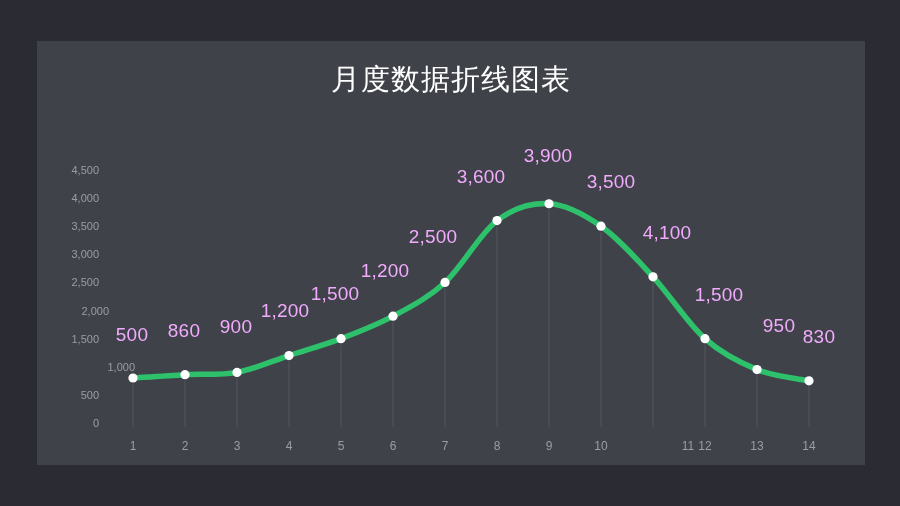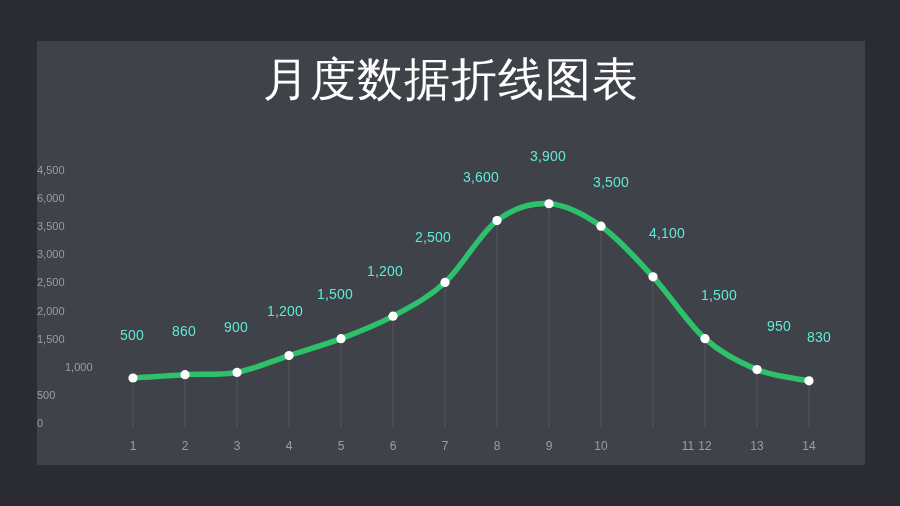--- a/index.html
+++ b/index.html
@@ -27,52 +27,53 @@
     height: 424px;
     background: #40424a;
   }
   #chart-title {
     position: absolute;
     left: 0;
     top: 16px;
     width: 828px;
     text-align: center;
     color: #ffffff;
-    font-size: 46px;
+    font-size: 29px;
     font-weight: normal;
     letter-spacing: 1px;
     line-height: 44px;
     white-space: nowrap;
   }
   #plot {
     position: absolute;
     left: 0;
     top: 0;
     width: 828px;
     height: 424px;
   }
   .y-tick-label {
     position: absolute;
     color: #9b9da4;
     font-size: 11px;
+    text-align: right;
     white-space: nowrap;
     transform: translateY(-50%);
   }
   .x-tick-label {
     position: absolute;
     color: #9b9da4;
     font-size: 12px;
     text-align: center;
     white-space: nowrap;
     transform: translateX(-50%);
   }
   .point-label {
     position: absolute;
-    color: #5eead4;
-    font-size: 14px;
+    color: #f0abfc;
+    font-size: 19px;
     white-space: nowrap;
     transform: translate(-50%, -50%);
     letter-spacing: 0.2px;
   }
   svg.series-layer {
     position: absolute;
     left: 0;
     top: 0;
     width: 828px;
     height: 424px;
@@ -125,21 +126,21 @@
       </svg>
       <div id="y-axis">
           <div class="y-tick-label" style="top: 382px; left: 0px; width: 62px;">0</div>
           <div class="y-tick-label" style="top: 353.889px; left: 0px; width: 62px;">500</div>
           <div class="y-tick-label" style="top: 325.778px; left: 0px; width: 70px; margin-left: 28px;">1,000</div>
           <div class="y-tick-label" style="top: 297.667px; left: 0px; width: 62px;">1,500</div>
           <div class="y-tick-label" style="top: 269.556px; left: 0px; width: 72px;">2,000</div>
           <div class="y-tick-label" style="top: 241.444px; left: 0px; width: 62px;">2,500</div>
           <div class="y-tick-label" style="top: 213.333px; left: 0px; width: 62px;">3,000</div>
           <div class="y-tick-label" style="top: 185.222px; left: 0px; width: 62px;">3,500</div>
-          <div class="y-tick-label" style="top: 157.111px; left: 0px; width: 62px;">6,000</div>
+          <div class="y-tick-label" style="top: 157.111px; left: 0px; width: 62px;">4,000</div>
           <div class="y-tick-label" style="top: 129px; left: 0px; width: 62px;">4,500</div>
         </div>
       <div id="x-axis">
           <div class="x-tick-label" style="left: 96px; top: 398px;">1</div>
           <div class="x-tick-label" style="left: 148px; top: 398px;">2</div>
           <div class="x-tick-label" style="left: 200px; top: 398px;">3</div>
           <div class="x-tick-label" style="left: 252px; top: 398px;">4</div>
           <div class="x-tick-label" style="left: 304px; top: 398px;">5</div>
           <div class="x-tick-label" style="left: 356px; top: 398px;">6</div>
           <div class="x-tick-label" style="left: 408px; top: 398px;">7</div>

